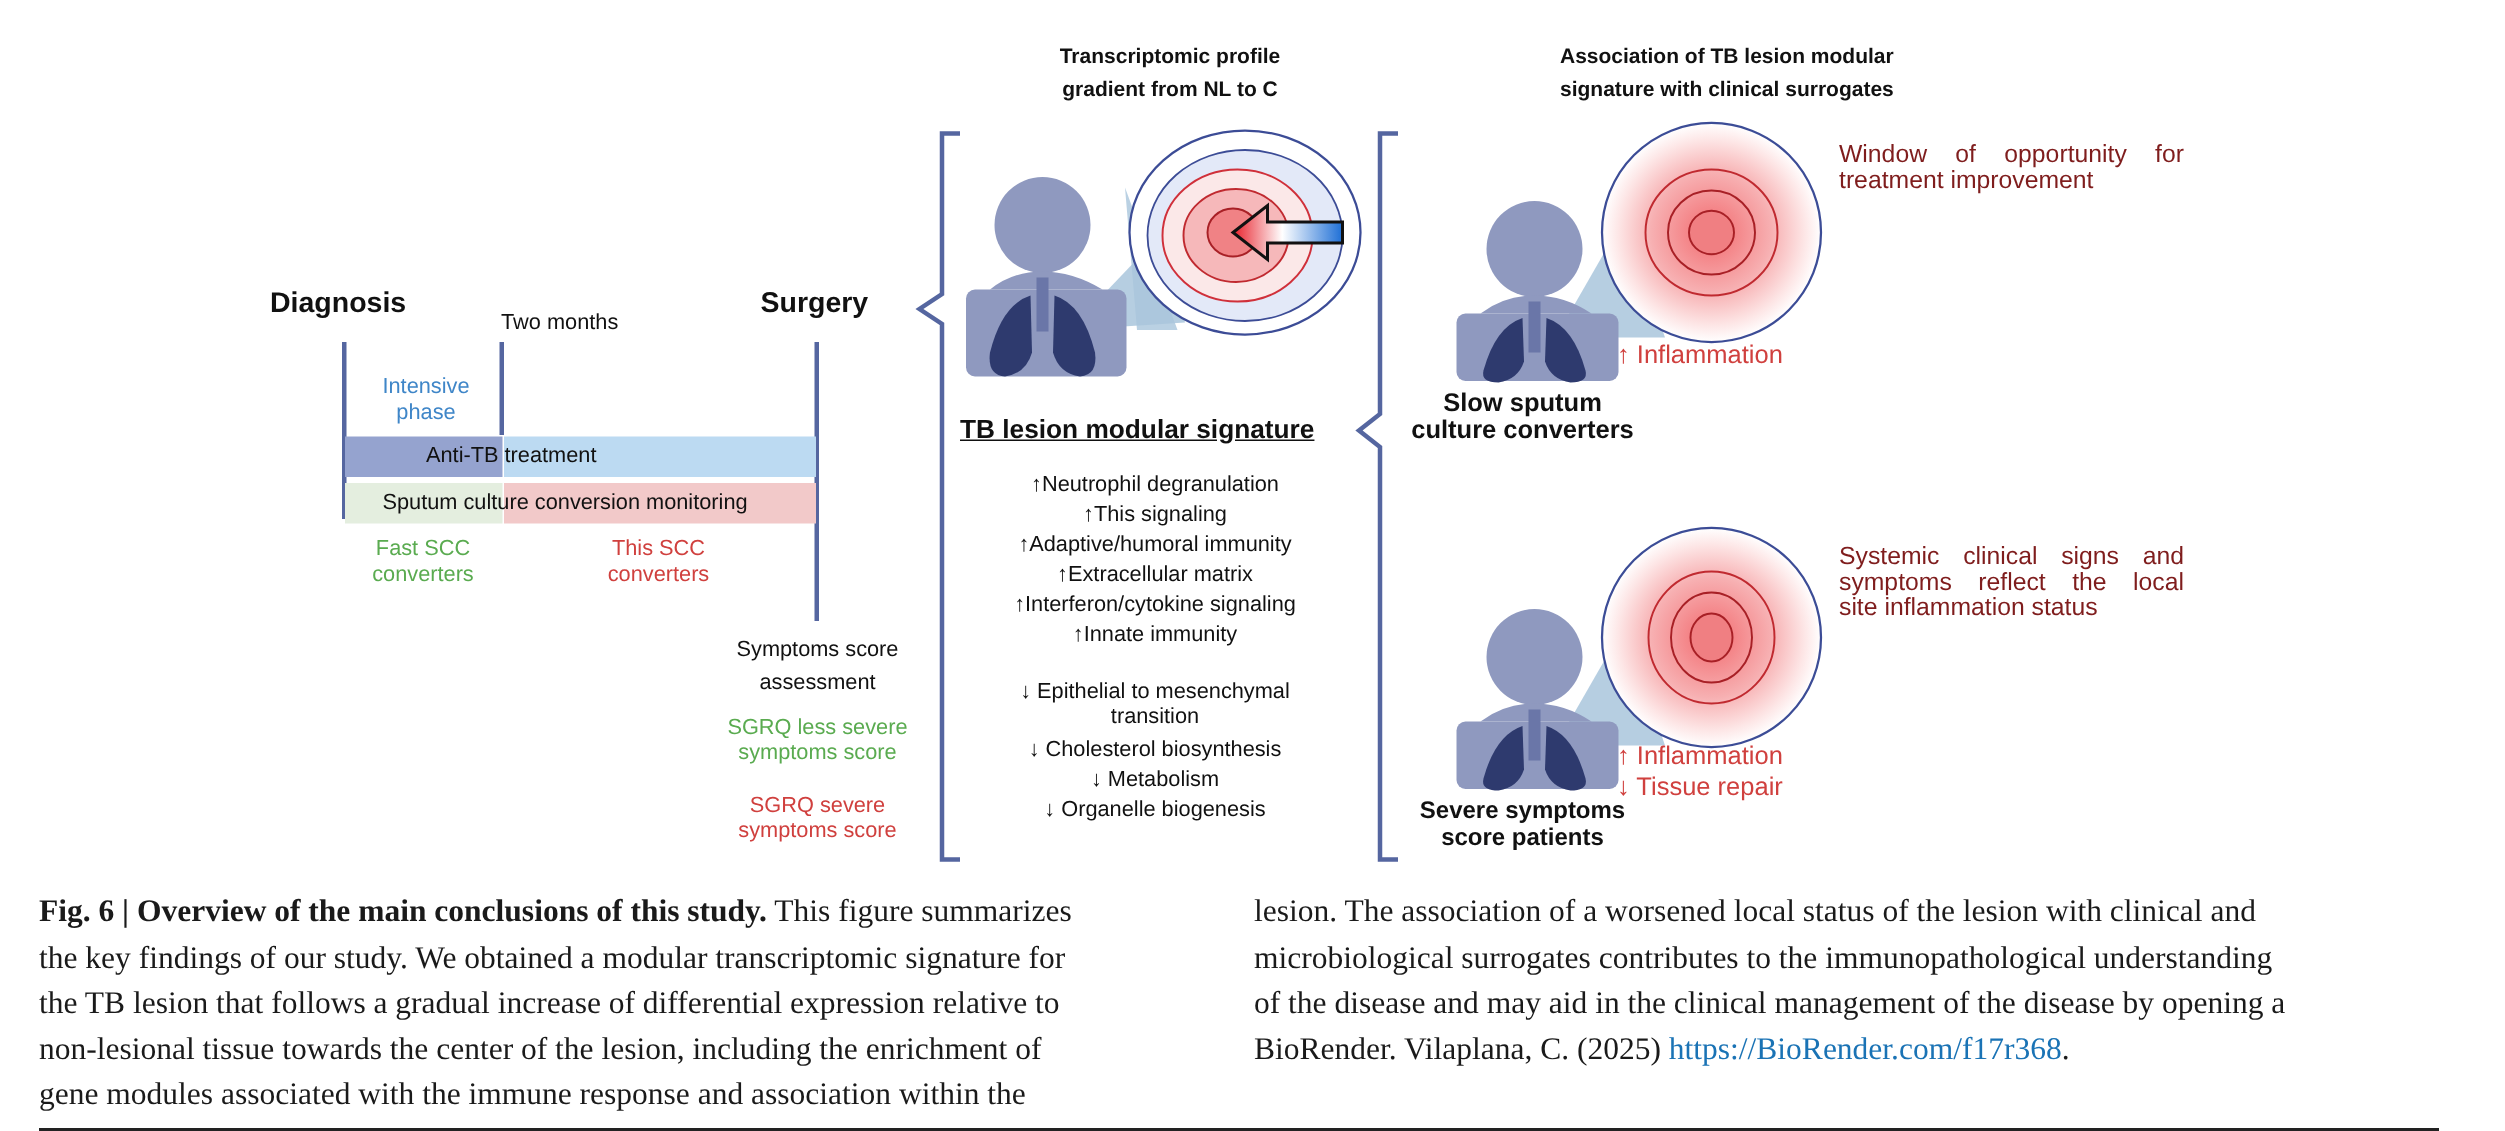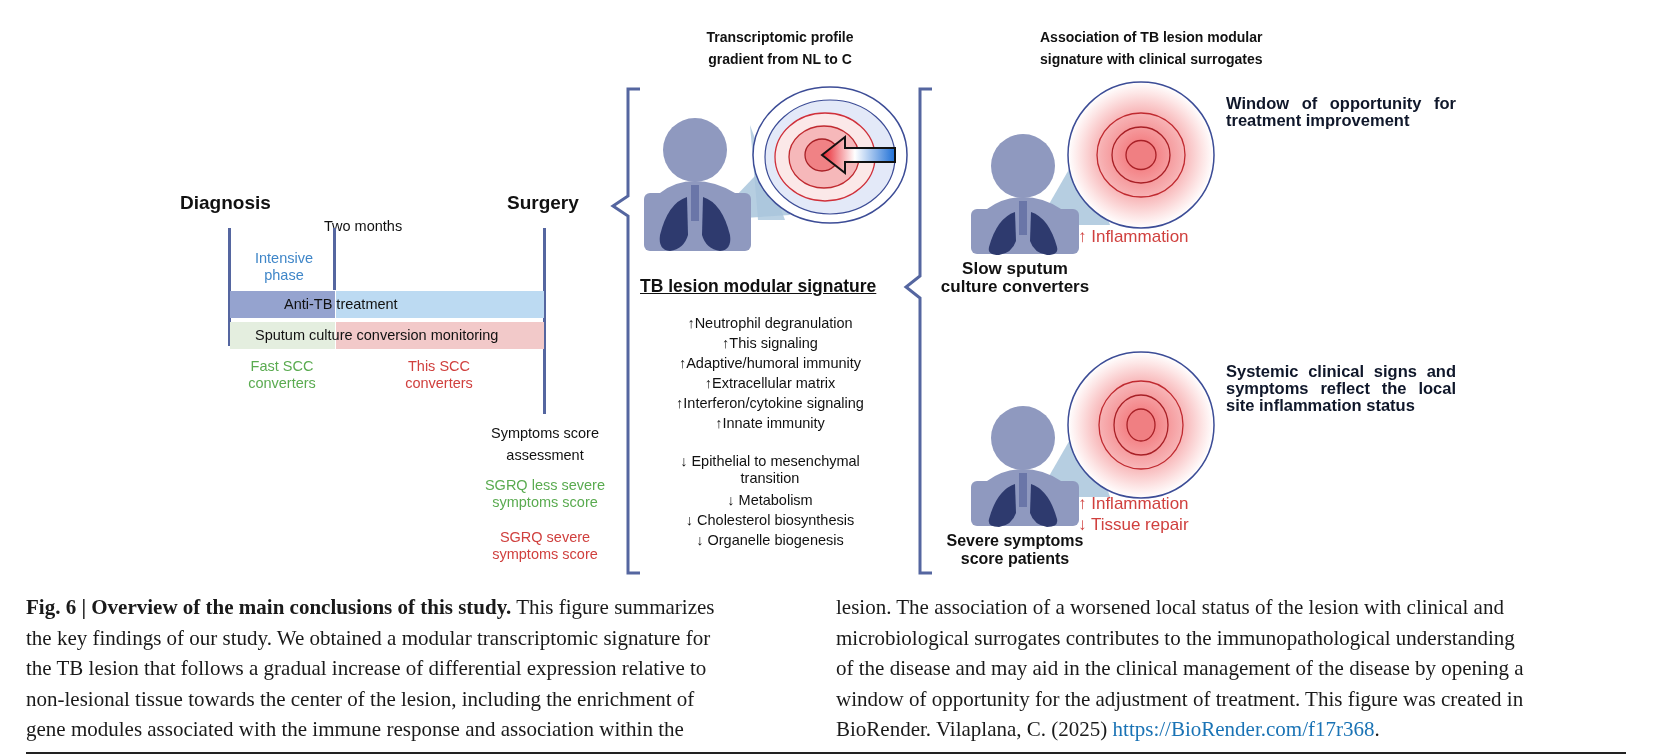--- a/index.html
+++ b/index.html
@@ -10,32 +10,32 @@
     .hdr { font-size: 14px; font-weight: bold; line-height: 22px; color: #111; }
     .tl-title { font-size: 19px; font-weight: bold; }
     .small { font-size: 14.5px; line-height: 17px; }
     .blue { color: #3f86c8; }
     .green { color: #5aab50; }
     .red { color: #d0403e; }
     .vline { position: absolute; width: 3px; background: #5566a0; }
     .bar { position: absolute; height: 27px; font-size: 14.5px; line-height: 27px; }
     .sig-list { font-size: 14.5px; line-height: 20px; text-align: center; }
     .sig-list div { white-space: nowrap; }
-    .justify { text-align: justify; text-align-last: left; font-size: 16.5px; line-height: 17px; color: #0f172a; font-weight: bold; }
+    .justify { text-align: justify; text-align-last: left; font-size: 16.5px; line-height: 17px; color: #7f1d1d; }
     .caption { font-family: "Liberation Serif", serif; font-size: 21px; line-height: 30.5px; color: #1a1a1a; }
     .caption b { font-weight: bold; }
     .link { color: #1a73b5; }
     .rule { position: absolute; left: 26px; width: 1600px; height: 2px; background: #222; top: 752px; }
     svg { position: absolute; overflow: visible; }
   </style>
 </head>
 <body>
 
 <div class="abs tl-title" style="left:180px; top:192px;">Diagnosis</div>
-<div class="abs small" style="left:324px; top:207px;margin-top:11px;">Two months</div>
+<div class="abs small" style="left:334px; top:207px;">Two months</div>
 <div class="abs tl-title" style="left:507px; top:192px;">Surgery</div>
 
 <div class="vline" style="left:228px; top:228px; height:118px;"></div>
 <div class="vline" style="left:333px; top:228px; height:62px;"></div>
 <div class="vline" style="left:543px; top:228px; height:186px;"></div>
 
 <div class="abs small blue ctr" style="left:236px; top:250px; width:96px;">
   <div>Intensive</div>
   <div>phase</div>
 </div>
@@ -117,22 +117,22 @@
   <div>↑Neutrophil degranulation</div>
   <div>↑This signaling</div>
   <div>↑Adaptive/humoral immunity</div>
   <div>↑Extracellular matrix</div>
   <div>↑Interferon/cytokine signaling</div>
   <div>↑Innate immunity</div>
 </div>
 <div class="abs sig-list" style="left:640px; top:453px; width:260px;">
   <div style="line-height:17px;">↓ Epithelial to mesenchymal</div>
   <div style="line-height:17px; margin-bottom:3px;">transition</div>
+  <div>↓ Cholesterol biosynthesis</div>
   <div>↓ Metabolism</div>
-  <div>↓ Cholesterol biosynthesis</div>
   <div>↓ Organelle biogenesis</div>
 </div>
 
 <div class="abs hdr" style="left:1040px; top:26px;">
   <div>Association of TB lesion modular</div>
   <div>signature with clinical surrogates</div>
 </div>
 
 <svg style="left:965px; top:85px;" width="260" height="170">
   <defs>
@@ -212,17 +212,16 @@
   <div style="white-space:nowrap;"><b>Fig. 6 | Overview of the main conclusions of this study.</b><span> This figure summarizes</span></div>
   <div style="white-space:nowrap;">the key findings of our study. We obtained a modular transcriptomic signature for</div>
   <div style="white-space:nowrap;">the TB lesion that follows a gradual increase of differential expression relative to</div>
   <div style="white-space:nowrap;">non-lesional tissue towards the center of the lesion, including the enrichment of</div>
   <div style="white-space:nowrap;">gene modules associated with the immune response and association within the</div>
 </div>
 <div class="abs caption" style="left:836px; top:592px; width:800px;">
   <div style="white-space:nowrap;">lesion. The association of a worsened local status of the lesion with clinical and</div>
   <div style="white-space:nowrap;">microbiological surrogates contributes to the immunopathological understanding</div>
   <div style="white-space:nowrap;">of the disease and may aid in the clinical management of the disease by opening a</div>
-  <div style="white-space:nowrap;">window of opportunity for the adjustment of treatment. This figure was created in</div>
   <div style="white-space:nowrap;"><span>BioRender. Vilaplana, C. (2025) </span><span class="link">https://BioRender.com/f17r368</span><span>.</span></div>
 </div>
 
 <div class="rule" style="top:752px;"></div>
 
 </body></html>

